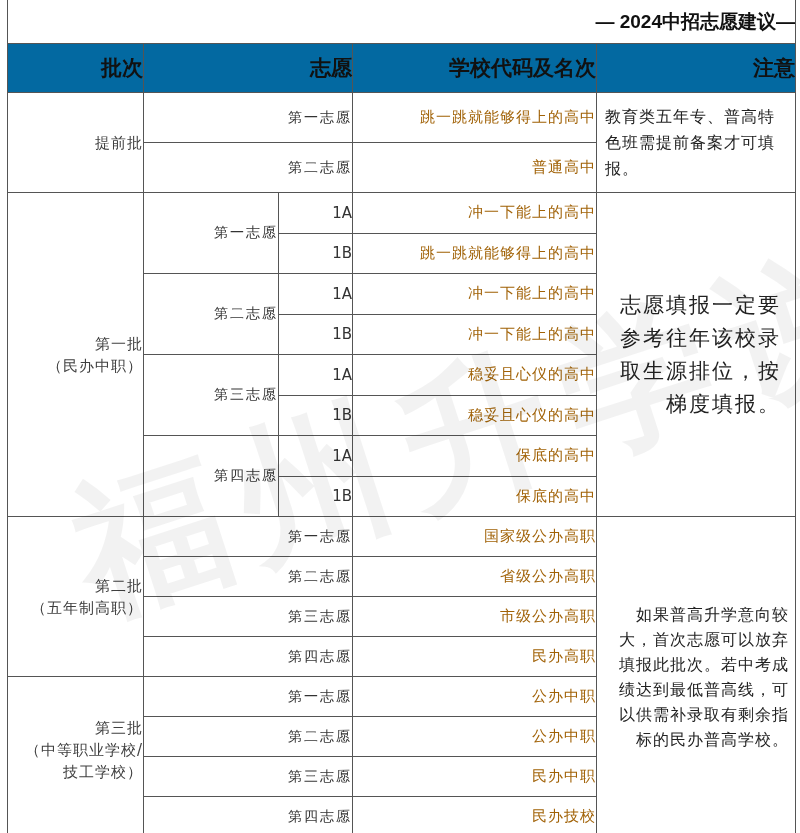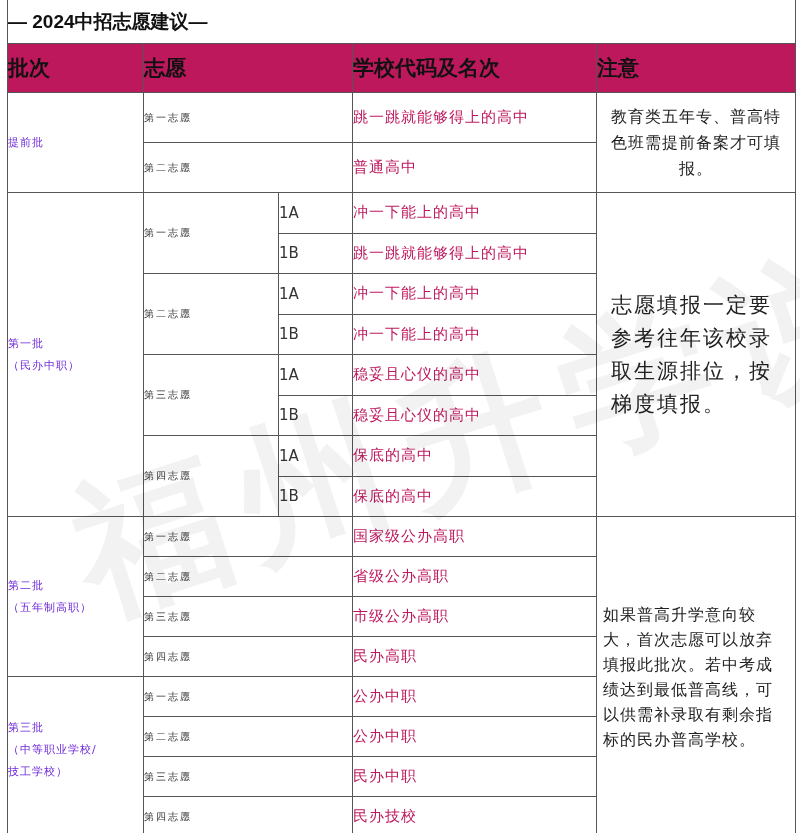--- a/index.html
+++ b/index.html
@@ -1,28 +1,28 @@
 <!DOCTYPE html>
 <html><head>
 <meta charset="utf-8">
 <style>
   html, body { margin: 0; padding: 0; background: #ffffff; }
   body { width: 800px; height: 833px; overflow: hidden; position: relative;
          font-family: "DejaVu Sans", "Liberation Sans", sans-serif; color: #333; }
   .sheet { position: absolute; left: 7px; top: 0; width: 788px; height: 860px; }
   table { border-collapse: collapse; width: 788px; table-layout: fixed; }
-  td, th { border: 1.5px solid #555; text-align: left; vertical-align: middle; padding: 0; }
+  td, th { border: 1.5px solid #555; text-align: right; vertical-align: middle; padding: 0; }
   .title-row td { height: 43px; font-size: 19px; font-weight: bold; color: #111;
                   border-top: none; font-family: "Liberation Sans", "DejaVu Sans", sans-serif; }
-  .head-row th { height: 48px; background: #be185d; font-size: 21px; font-weight: bold; color: #111; }
-  .batch { font-size: 11px; color: #6d28d9; line-height: 22px; letter-spacing: 1px; }
-  .choice { font-size: 10px; color: #333; letter-spacing: 2px; }
+  .head-row th { height: 48px; background: #0369a1; font-size: 21px; font-weight: bold; color: #111; }
+  .batch { font-size: 15px; color: #404040; line-height: 22px; letter-spacing: 1px; }
+  .choice { font-size: 14px; color: #333; letter-spacing: 2px; }
   .code { font-size: 15px; color: #333; }
-  .school { font-size: 15px; color: #be185d; letter-spacing: 1px; }
-  .note-sm { font-size: 16px; color: #222; line-height: 26px; text-align: center; padding: 0 8px; letter-spacing: 1px; }
+  .school { font-size: 15px; color: #a16207; letter-spacing: 1px; }
+  .note-sm { font-size: 16px; color: #222; line-height: 26px; text-align: left; padding: 0 8px; letter-spacing: 1px; }
   .note-lg { font-size: 21px; color: #222; line-height: 33px; padding: 0 14px; letter-spacing: 2px; }
   .note-md { font-size: 16px; color: #222; line-height: 25px; padding: 0 6px; letter-spacing: 1px; }
   .r-early td { height: 49px; }
   .r-first td { height: 39.5px; }
   .r-second td { height: 39px; }
   .r-third td { height: 39px; }
   .watermark { position: absolute; left: 60px; top: 330px; font-size: 150px; font-weight: bold;
                color: rgba(0,0,0,0.05); transform: rotate(-18deg); white-space: nowrap;
                pointer-events: none; letter-spacing: 20px; }
 </style>

